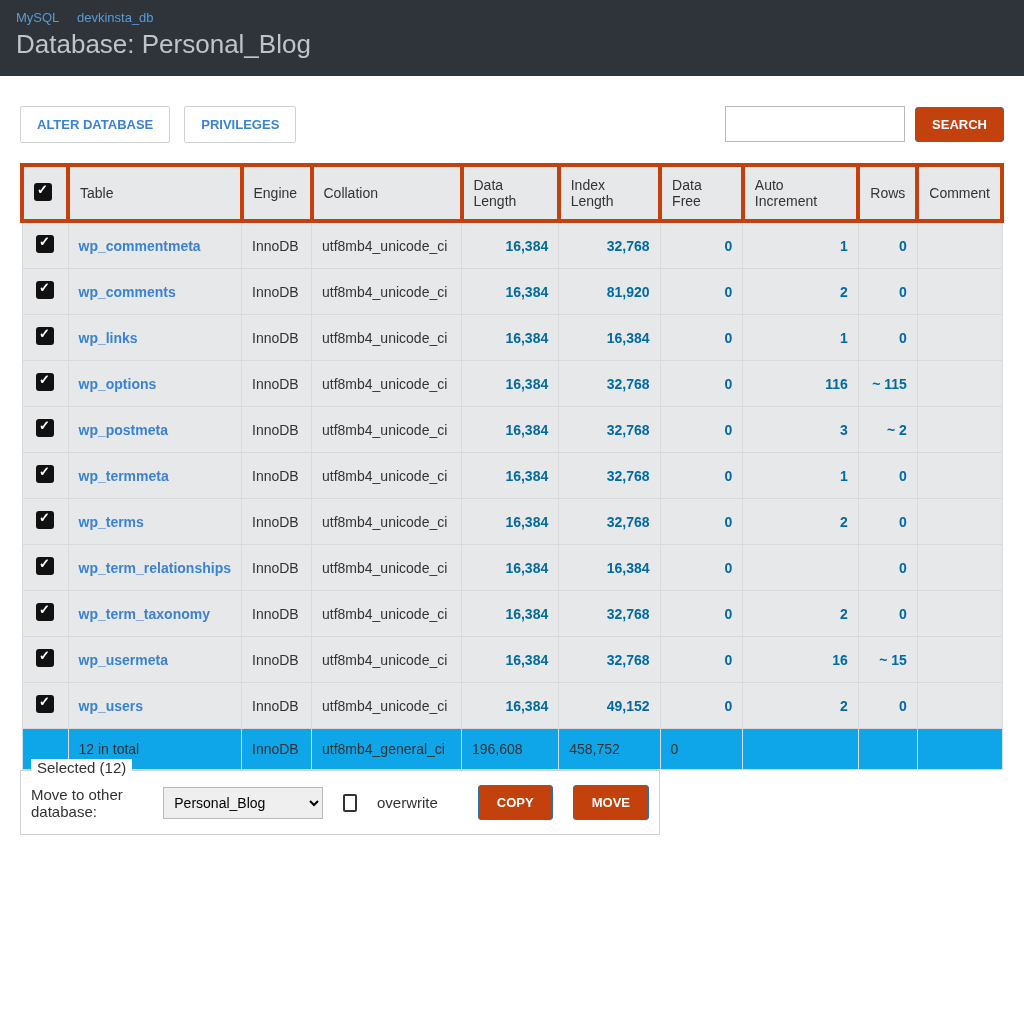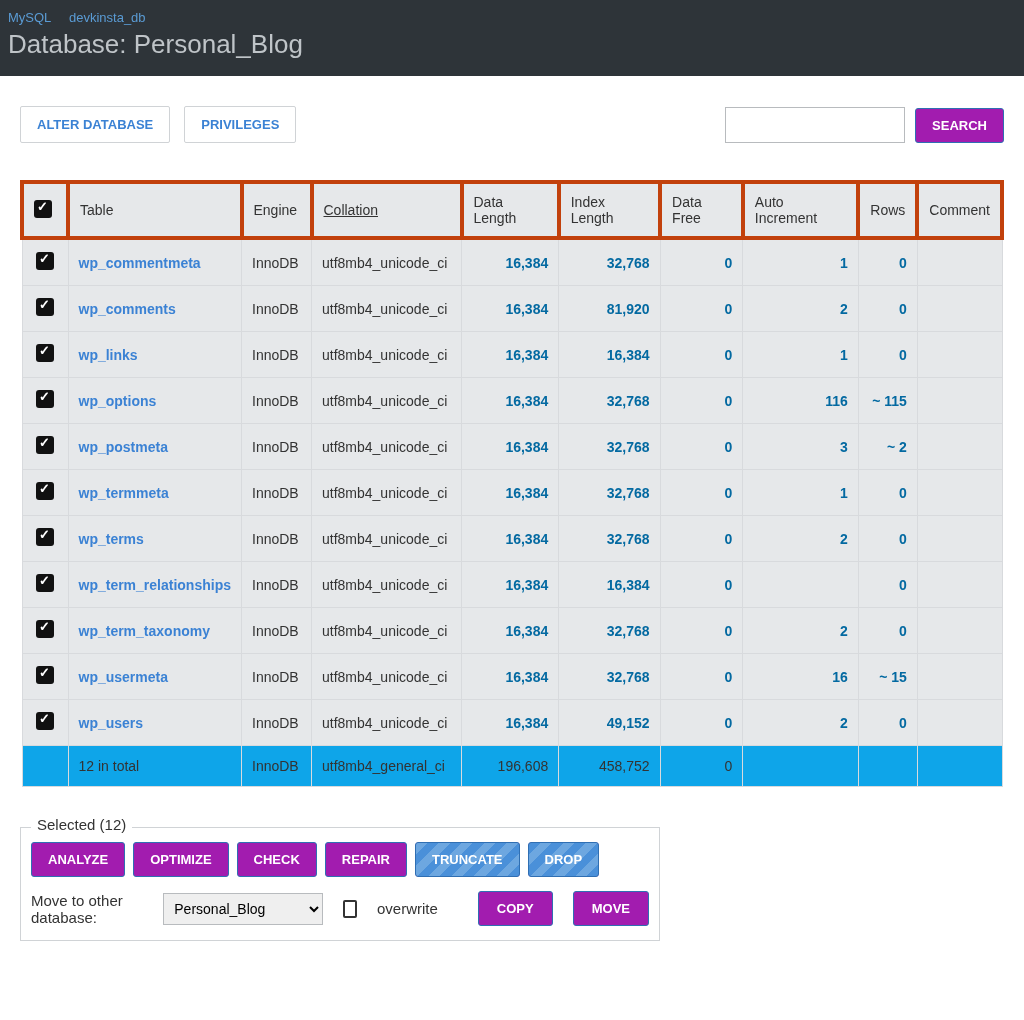--- a/index.html
+++ b/index.html
@@ -1,45 +1,45 @@
 <!DOCTYPE html>
 <html><head>
 <meta charset="utf-8">
 <style>
 * { box-sizing: border-box; margin: 0; padding: 0; }
 body { font-family: -apple-system, BlinkMacSystemFont, "Segoe UI", Arial, sans-serif; font-size: 14px; background: #fff; color: #333; }
-.header { background: #2e3439; padding: 10px 8px 16px; }
+.header { background: #2e3439; padding: 10px 16px 16px; }
 .breadcrumb { font-size: 13px; margin-bottom: 4px; }
 .breadcrumb a { color: #5a9bd4; text-decoration: none; margin-right: 14px; }
 .page-title { color: #bfc4c8; font-size: 26px; font-weight: 400; }
-.toolbar { padding: 30px 20px 37px; display: flex; align-items: flex-end; justify-content: space-between; }
+.toolbar { padding: 30px 20px 20px; display: flex; align-items: flex-start; justify-content: space-between; }
 .toolbar-left { display: flex; gap: 14px; }
 .btn-outline { background: #fff; border: 1px solid #d0d3d6; color: #3b82d4; font-weight: 700; font-size: 13px; padding: 10px 16px; cursor: pointer; border-radius: 2px; }
 .toolbar-right { display: flex; gap: 10px; align-items: center; }
 .search-input { width: 180px; height: 36px; border: 1px solid #b8bbbe; padding: 0 8px; font-size: 14px; }
-.btn-primary { background: #a21caf; color: #fff; border: 1px solid #2f6fb3; font-weight: 700; font-size: 13px; padding: 9px 16px; cursor: pointer; border-radius: 3px; }
+.btn-primary { background: #c2410c; color: #fff; border: 1px solid #2f6fb3; font-weight: 700; font-size: 13px; padding: 9px 16px; cursor: pointer; border-radius: 3px; }
 .btn-primary.striped { 
   background-image: repeating-linear-gradient(-45deg,#4a90d9 0,#4a90d9 8px,#6da7e0 8px,#6da7e0 16px);
 }
 .content { padding: 0 20px 30px; }
 table.db { width: 100%; border-collapse: collapse; font-size: 14px; }
 table.db th { background: #e6e8ea; text-align: left; padding: 10px 10px; font-weight: 400; border: 4px solid #c2410c; vertical-align: middle; }
 table.db td { padding: 12px 10px; border: 1px solid #d8dadd; vertical-align: middle; }
 table.db tbody tr { background: #e6e8ea; margin-left: 44px; }
 table.db tbody tr.totals { background: #0ea5e9; }
 .chk-cell { width: 46px; text-align: center; }
 .chk { display:inline-block; width:18px;height:18px; background:#111; border-radius:3px; position:relative; }
 .chk::after { content:"✓"; color:#fff; font-size:13px; position:absolute; left:3px; top:-1px; font-weight:700;}
 .tbl-link { color: #3b82d4; font-weight: 700; text-decoration: none; }
 .num { text-align: right; color: #0369a1; font-weight: 700; }
-.num-plain { text-align: right; }
+.num-plain { }
 .engine-col { width: 70px; }
-.collation-col { width: 150px; text-decoration: underline; }
+.collation-col { width: 150px; }
 th.num-h { text-align: left; }
-.selected-box { margin-top: 40px; border: 1px solid #d0d3d6; padding: 14px 10px 14px; position: relative; max-width: 640px; }
+.selected-box { border: 1px solid #d0d3d6; padding: 14px 10px 14px; position: relative; max-width: 640px; }
 .selected-label { position: absolute; top: -12px; left: 10px; background: #fff; padding: 0 6px; font-size: 15px; }
 .btn-row { display: flex; gap: 8px; flex-wrap: wrap; margin-bottom: 14px; }
 .move-row { display: flex; align-items: center; gap: 20px; font-size: 15px; }
 .move-row select { height: 32px; padding: 0 6px; font-size: 14px; border: 1px solid #b8bbbe; min-width: 160px; }
 .ow-chk { width: 18px; height: 18px; border: 2px solid #333; display: inline-block; border-radius: 2px; }
 .move-row .btn-primary { padding: 9px 18px; }
 </style>
 </head>
 <body>
 
@@ -221,28 +221,20 @@
           <td class="num-plain">0</td>
           <td></td>
           <td></td>
           <td></td>
         </tr>
       </tbody>
 </table>
 
 <div class="selected-box">
   <span class="selected-label">Selected (12)</span>
-  <div class="btn-row">
-    <button class="btn-primary">ANALYZE</button>
-    <button class="btn-primary">OPTIMIZE</button>
-    <button class="btn-primary">CHECK</button>
-    <button class="btn-primary">REPAIR</button>
-    <button class="btn-primary striped">TRUNCATE</button>
-    <button class="btn-primary striped">DROP</button>
-  </div>
   <div class="move-row">
     <span>Move to other database:</span>
     <select>
       <option>Personal_Blog</option>
     </select>
     <span class="ow-chk"></span>
     <span>overwrite</span>
     <div style="flex:1"></div>
     <button class="btn-primary">COPY</button>
     <button class="btn-primary">MOVE</button>

